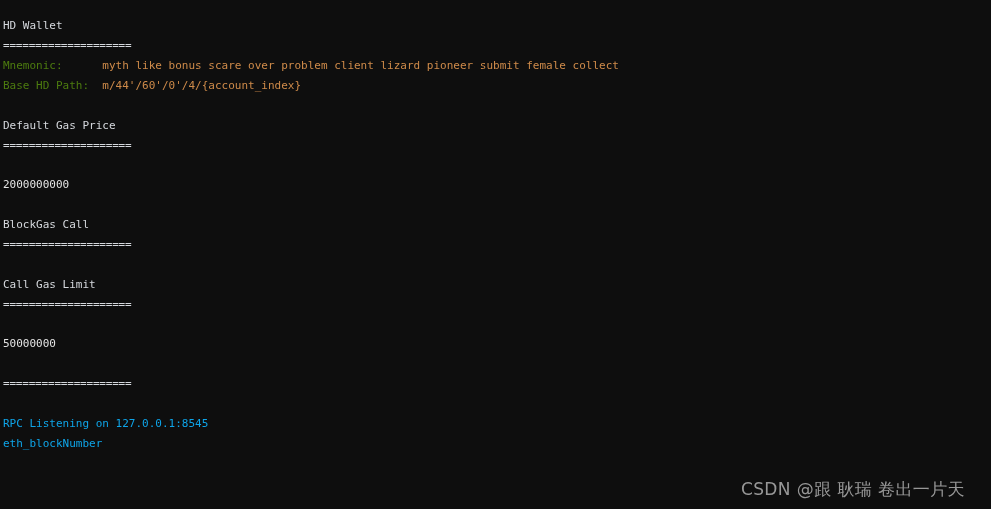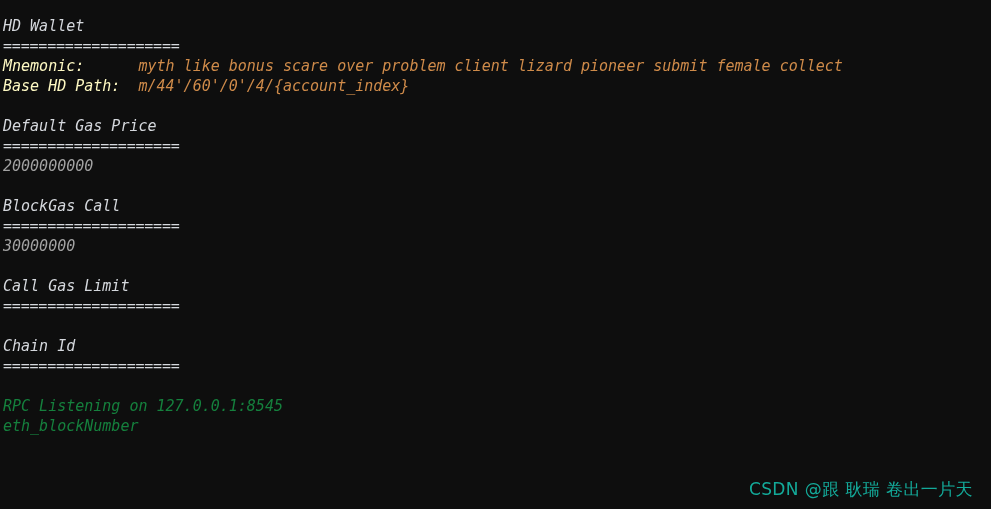--- a/index.html
+++ b/index.html
@@ -24,58 +24,58 @@
   .screen {
     position: absolute;
     top: 16px;
     left: 3px;
     right: 0;
     bottom: 0;
   }
   .line {
     height: 20px;
     line-height: 20px;
-    font-size: 15px;
+    font-size: 11px;
     letter-spacing: 0px;
     white-space: pre;
     color: #d8dbe0;
-    font-style: italic;
   }
   .line.blank {
     height: 20px;
   }
   .header {
     color: #d5d8dd;
   }
   .rule {
     color: #d5d8dd;
     letter-spacing: -0.2px;
   }
   .value {
-    color: #a3a3a3;
+    color: #e5e5e5;
+    margin-top: 19px;
   }
   .kv {
     white-space: pre;
   }
   .kv .k {
-    color: #fef9c3;
+    color: #4d7c0f;
   }
   .kv .v {
     color: #cf8b4a;
   }
   .plain {
-    color: #15803d;
+    color: #0ea5e9;
   }
   #watermark {
     position: absolute;
-    right: 18px;
+    right: 26px;
     bottom: 8px;
     font-family: "DejaVu Sans", "Liberation Sans", sans-serif;
     font-size: 17px;
-    color: #14b8a6;
+    color: #a3a3a3;
     letter-spacing: 0.4px;
     white-space: pre;
     opacity: 0.92;
   }
 </style>
 </head>
 <body>
 
 <div id="terminal">
   <div class="screen">
@@ -88,30 +88,29 @@
     <div class="line blank"></div>
 
     <div class="line header">Default Gas Price</div>
     <div class="line rule">====================</div>
     <div class="line value">2000000000</div>
 
     <div class="line blank"></div>
 
     <div class="line header">BlockGas Call</div>
     <div class="line rule">====================</div>
-    <div class="line value">30000000</div>
 
     <div class="line blank"></div>
 
     <div class="line header">Call Gas Limit</div>
     <div class="line rule">====================</div>
+    <div class="line value">50000000</div>
 
     <div class="line blank"></div>
 
-    <div class="line header">Chain Id</div>
     <div class="line rule">====================</div>
 
     <div class="line blank"></div>
 
     <div class="line plain">RPC Listening on 127.0.0.1:8545</div>
     <div class="line plain">eth_blockNumber</div>
 
   </div>
 
   <div id="watermark">CSDN @跟 耿瑞 卷出一片天</div>

